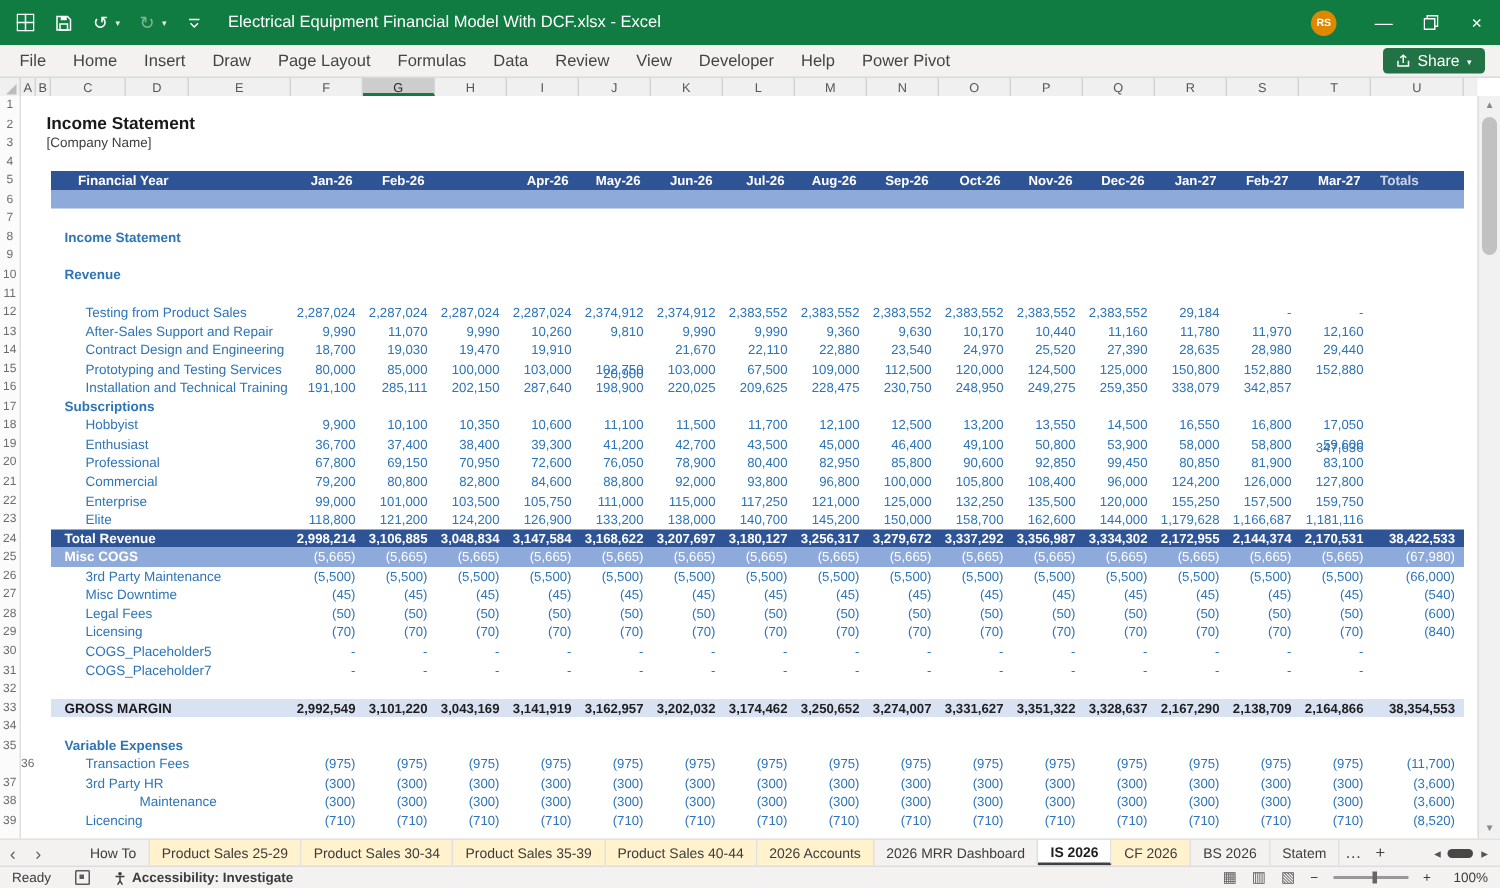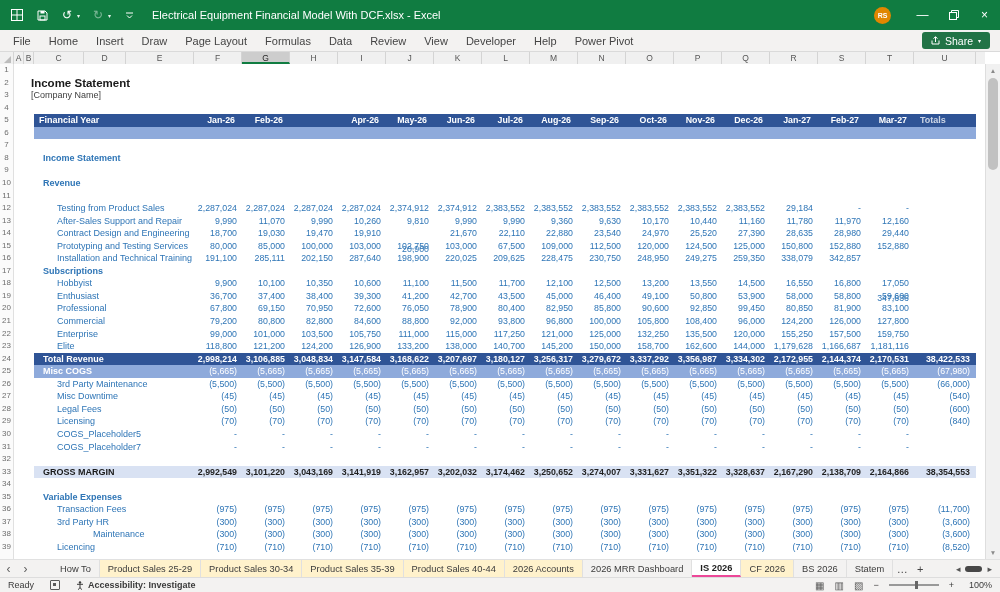--- a/index.html
+++ b/index.html
@@ -79,21 +79,21 @@
   .vthumb{position:absolute;left:2px;top:14px;width:10px;height:92px;background:#C1C1C1;border-radius:5px;}
 
   
   .tabbar{position:absolute;left:0;top:559px;width:1000px;height:18px;background:#F3F2F1;
           border-top:1px solid #E1E1E1;display:flex;align-items:stretch;font-size:9.3px;
           color:#3b3b3b;box-sizing:border-box;}
   .tnav{width:17px;display:flex;align-items:center;justify-content:center;color:#5f5f5f;font-size:12px;}
   .stab{display:flex;align-items:center;padding:0 8px;border-right:1px solid #E0E0E0;white-space:nowrap;}
   .t-y{background:#FFF2CC;}
   .t-p{background:transparent;}
-  .t-a{background:#fff;font-weight:700;color:#1e1e1e;border-bottom:2px solid #ec4899;box-sizing:border-box;}
+  .t-a{background:#fff;font-weight:700;color:#1e1e1e;border-bottom:2px solid #404040;box-sizing:border-box;}
   .tmore,.tadd{width:18px;display:flex;align-items:center;justify-content:center;color:#444;font-size:11px;}
   .tdiv{width:1px;background:#C8C8C8;margin:3px 4px;}
   .hscroll{margin-left:auto;display:flex;align-items:center;gap:5px;padding-right:8px;color:#555;font-size:9px;}
   .hpill{width:17px;height:6px;background:#474747;border-radius:3px;}
 
   
   .statusbar{position:absolute;left:0;top:577px;width:1000px;height:15px;background:#F3F2F1;
              border-top:1px solid #DDDDDD;display:flex;align-items:center;font-size:9px;
              color:#3b3b3b;box-sizing:border-box;padding:0 8px;}
   .sitem{margin-right:16px;display:flex;align-items:center;gap:4px;white-space:nowrap;}
@@ -206,21 +206,21 @@
   <div class="gridwrap">
     <div id="gridRows">
         <div class="grow" style="top: 12.55px;">
           <div class="clabel c-title" style="left: 31px;">Income Statement</div>
         </div>
         <div class="grow" style="top: 25.1px;">
           <div class="clabel c-sub" style="left: 31px;">[Company Name]</div>
         </div>
         <div class="grow" style="top: 50.2px;">
           <div class="band b-dark"></div>
-          <div class="clabel c-fy" style="left: 39px;">Financial Year</div>
+          <div class="clabel c-fy" style="left: 52px;">Financial Year</div>
           <div class="val mh" style="left: 194px; width: 48px;">Jan-26</div>
           <div class="val mh" style="left: 242px; width: 48px;">Feb-26</div>
           <div class="val mh" style="left: 290px; width: 48px; margin-top: 32px;">Mar-26</div>
           <div class="val mh" style="left: 338px; width: 48px;">Apr-26</div>
           <div class="val mh" style="left: 386px; width: 48px;">May-26</div>
           <div class="val mh" style="left: 434px; width: 48px;">Jun-26</div>
           <div class="val mh" style="left: 482px; width: 48px;">Jul-26</div>
           <div class="val mh" style="left: 530px; width: 48px;">Aug-26</div>
           <div class="val mh" style="left: 578px; width: 48px;">Sep-26</div>
           <div class="val mh" style="left: 626px; width: 48px;">Oct-26</div>
@@ -722,21 +722,21 @@
         <div class="rnum" style="top: 313.75px;">26</div>
         <div class="rnum" style="top: 326.3px;">27</div>
         <div class="rnum" style="top: 338.85px;">28</div>
         <div class="rnum" style="top: 351.4px;">29</div>
         <div class="rnum" style="top: 363.95px;">30</div>
         <div class="rnum" style="top: 376.5px;">31</div>
         <div class="rnum" style="top: 389.05px;">32</div>
         <div class="rnum" style="top: 401.6px;">33</div>
         <div class="rnum" style="top: 414.15px;">34</div>
         <div class="rnum" style="top: 426.7px;">35</div>
-        <div class="rnum" style="top: 439.25px;">36</div>
+        <div class="rnum" style="top: 439.25px; padding-left: 12px;">36</div>
         <div class="rnum" style="top: 451.8px;">37</div>
         <div class="rnum" style="top: 464.35px;">38</div>
         <div class="rnum" style="top: 476.9px;">39</div>
       </div>
   </div>
 
   <div class="vscroll">
     <div class="varrow" style="top:0;">▲</div>
     <div class="vthumb"></div>
     <div class="varrow" style="bottom:0;">▼</div>

